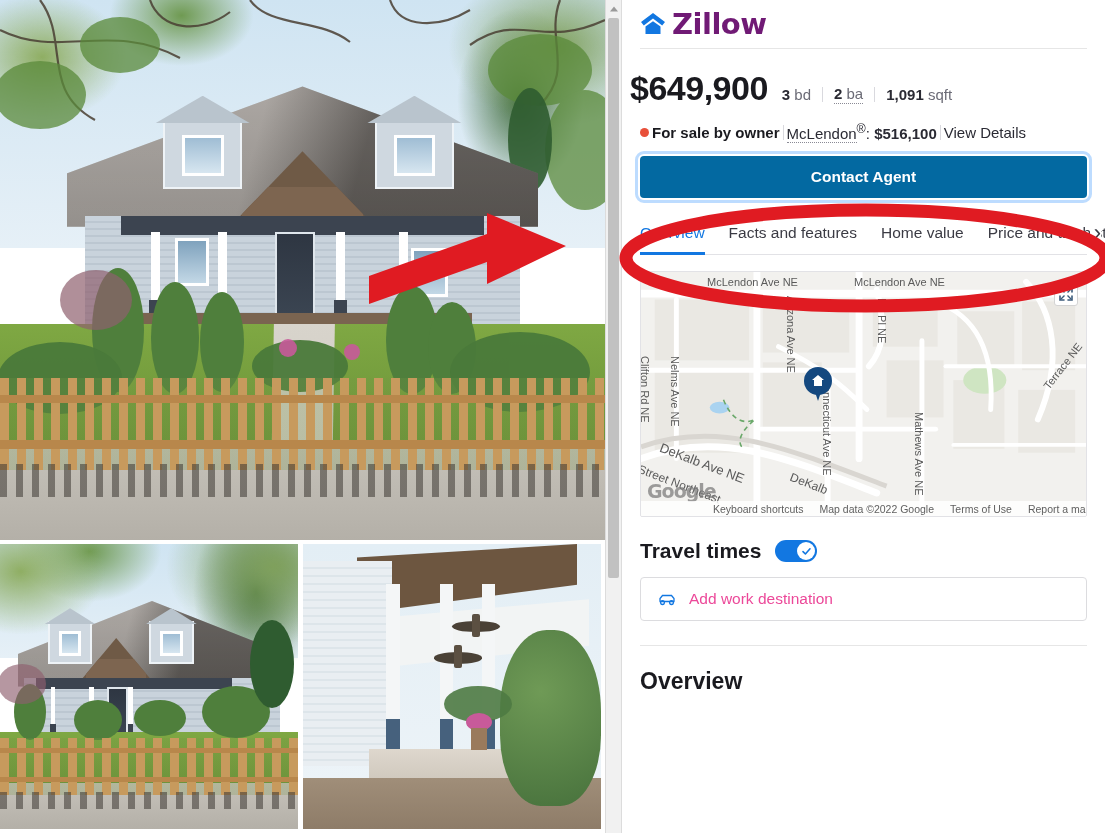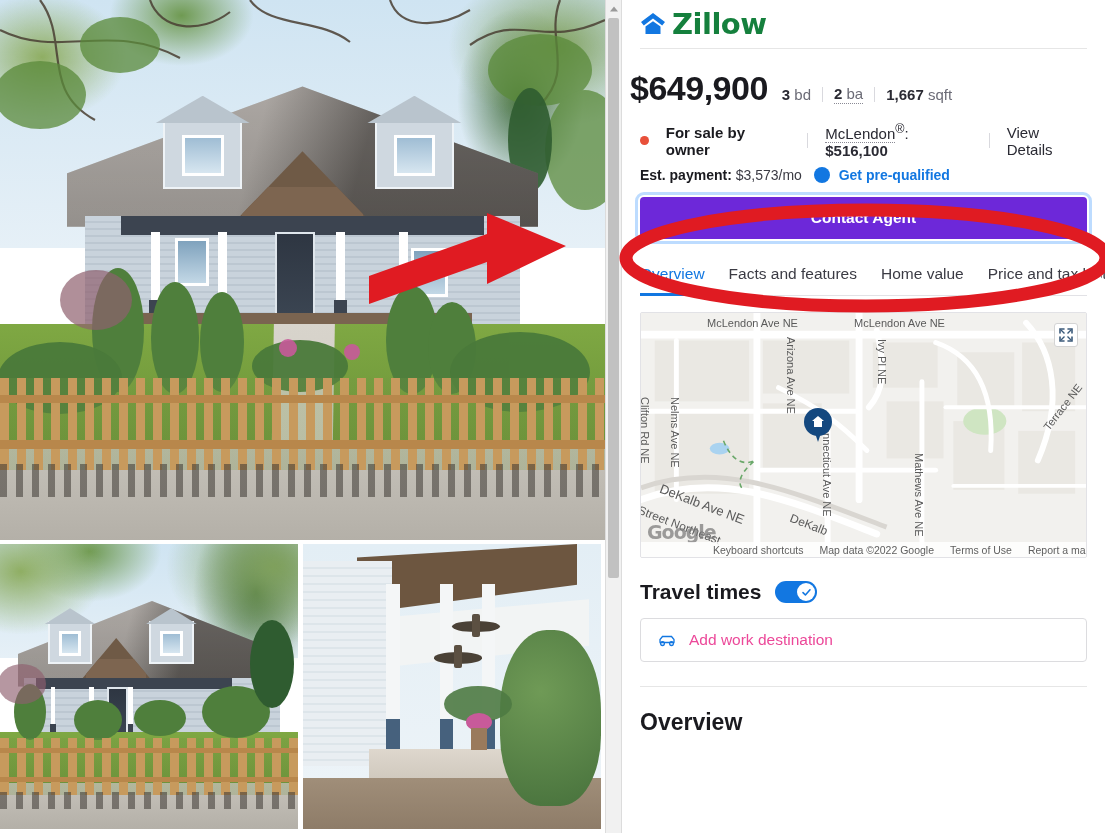--- a/index.html
+++ b/index.html
@@ -108,53 +108,53 @@
 
   
   .panel {
     position: relative; flex: 1 1 auto; height: 833px;
     background: #ffffff; overflow: hidden;
   }
 
   .topbar { display:flex; align-items:center; height: 48px; padding: 0 18px 0 18px; }
   .logo { display:flex; align-items:center; gap:6px; }
   .logo-mark { width: 26px; height: 24px; }
-  .logo-text { font-size: 29px; font-weight: 700; color:#15803d; letter-spacing: -0.5px;
+  .logo-text { font-size: 29px; font-weight: 700; color:#701a75; letter-spacing: -0.5px;
      font-family: "DejaVu Sans", sans-serif; }
   .topbar-actions { margin-left:auto; display:flex; align-items:center; gap: 20px; }
   .tb-action { display:flex; align-items:center; gap:6px; color:#2a2a33; font-size:15.5px; cursor:pointer; }
   .tb-action svg { display:block; }
   .divider { height:1px; background:#e6e6e6; margin: 0 18px; }
 
   .price-row { display:flex; align-items:baseline; gap: 14px; padding: 20px 18px 0 8px; }
   .price { font-size: 34px; font-weight: 700; color:#1a1a1f; letter-spacing:-0.5px; }
   .facts { display:flex; align-items:center; gap: 11px; font-size: 15px; color:#2a2a33; }
   .fact b { font-weight: 700; }
   .fact .unit { color:#6b6b76; }
   .fact-sep { width:1px; height:15px; background:#d9d9de; }
   .dotted { border-bottom: 1px dotted #8a8a95; padding-bottom:1px; }
 
-  .status-row { display:flex; align-items:center; gap: 17px; padding: 14px 18px 0 18px; font-size: 15px; }
+  .status-row { display:flex; align-items:center; gap: 3px; padding: 14px 18px 0 18px; font-size: 15px; }
   .status-dot { width: 9px; height: 9px; border-radius:50%; background:#e8503a; }
   .status-label { font-weight:700; color:#1a1a1f; }
   .zest { color:#2a2a33; }
   .zest .zword { border-bottom: 1px dotted #8a8a95; }
   .zest b { font-weight:700; }
   .link { color:#2a2a33; cursor:pointer; }
   .est-row { padding: 8px 18px 0 18px; font-size: 14px; color:#1a1a1f; }
   .est-row b { font-weight:700; }
   .est-amt { color:#3b3b44; }
   .prequal { color:#1277e1; font-weight:700; }
   .prequal-badge { display:inline-block; width:16px; height:16px; border-radius:50%;
      background:#1277e1; vertical-align:-3px; margin: 0 5px 0 8px; }
 
   .cta-wrap { padding: 14px 18px 0 18px; }
   .cta {
     position: relative; display:flex; align-items:center; justify-content:center;
-    height: 42px; border-radius: 4px; background:#6d28d9; color:#fff;
+    height: 42px; border-radius: 4px; background:#0369a1; color:#fff;
     font-size: 15.5px; font-weight: 700; cursor:pointer;
     outline: 3px solid #bddcff; outline-offset: 2px;
   }
 
   .tabs-wrap { position:relative; margin-top: 26px; padding: 0 18px; }
   .tabs { display:flex; align-items:center; gap: 24px; border-bottom: 1px solid #e2e2e6; }
   .tab { position:relative; font-size:15.5px; color:#3b3b44; padding-bottom: 12px; cursor:pointer; white-space:nowrap; }
   .tab.active { color:#1277e1; }
   .tab.active:after { content:""; position:absolute; left:0; right:0; bottom:-1px; height:3px; background:#1277e1; }
   .tab-next { position:absolute; right: 4px; top: -2px; color:#3b3b44; font-size: 22px; cursor:pointer;
@@ -386,44 +386,38 @@
           <b>3</b>
           <span class="unit">bd</span>
         </span>
         <span class="fact-sep"></span>
         <span class="fact dotted">
           <b>2</b>
           <span class="unit">ba</span>
         </span>
         <span class="fact-sep"></span>
         <span class="fact">
-          <b>1,667</b>
+          <b>1,091</b>
           <span class="unit">sqft</span>
         </span>
       </div>
     </div>
 
     <div class="status-row">
       <span class="status-dot"></span>
       <span class="status-label">For sale by owner</span>
       <span class="fact-sep"></span>
       <span class="zest">
         <span class="zword">McLendon</span><sup>®</sup>:
         <b>$516,100</b>
       </span>
       <span class="fact-sep"></span>
       <span class="link">View Details</span>
     </div>
 
-    <div class="est-row">
-      <b>Est. payment:</b>
-      <span class="est-amt">$3,573/mo</span>
-      <span class="prequal-badge"></span>
-      <span class="prequal">Get pre-qualified</span>
-    </div>
 
     <div class="cta-wrap">
       <div class="cta">
         <span>Contact Agent</span>
       </div>
     </div>
 
     <div class="tabs-wrap">
       <div class="tabs">
         <div class="tab active">Overview</div>

